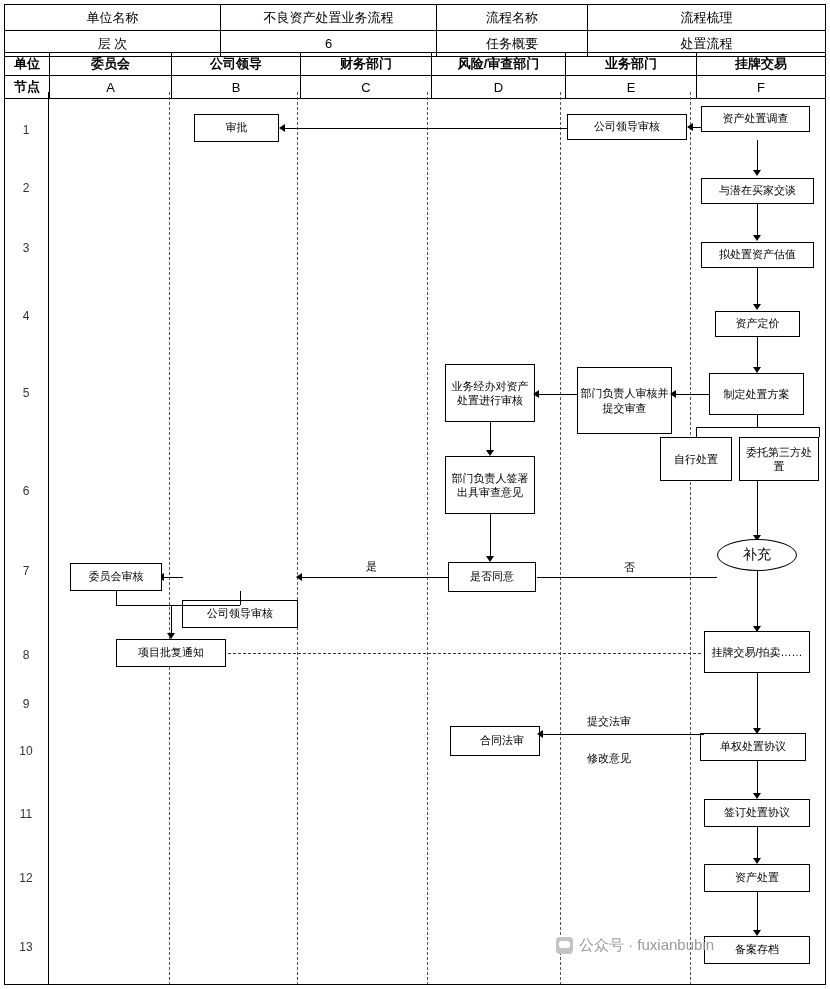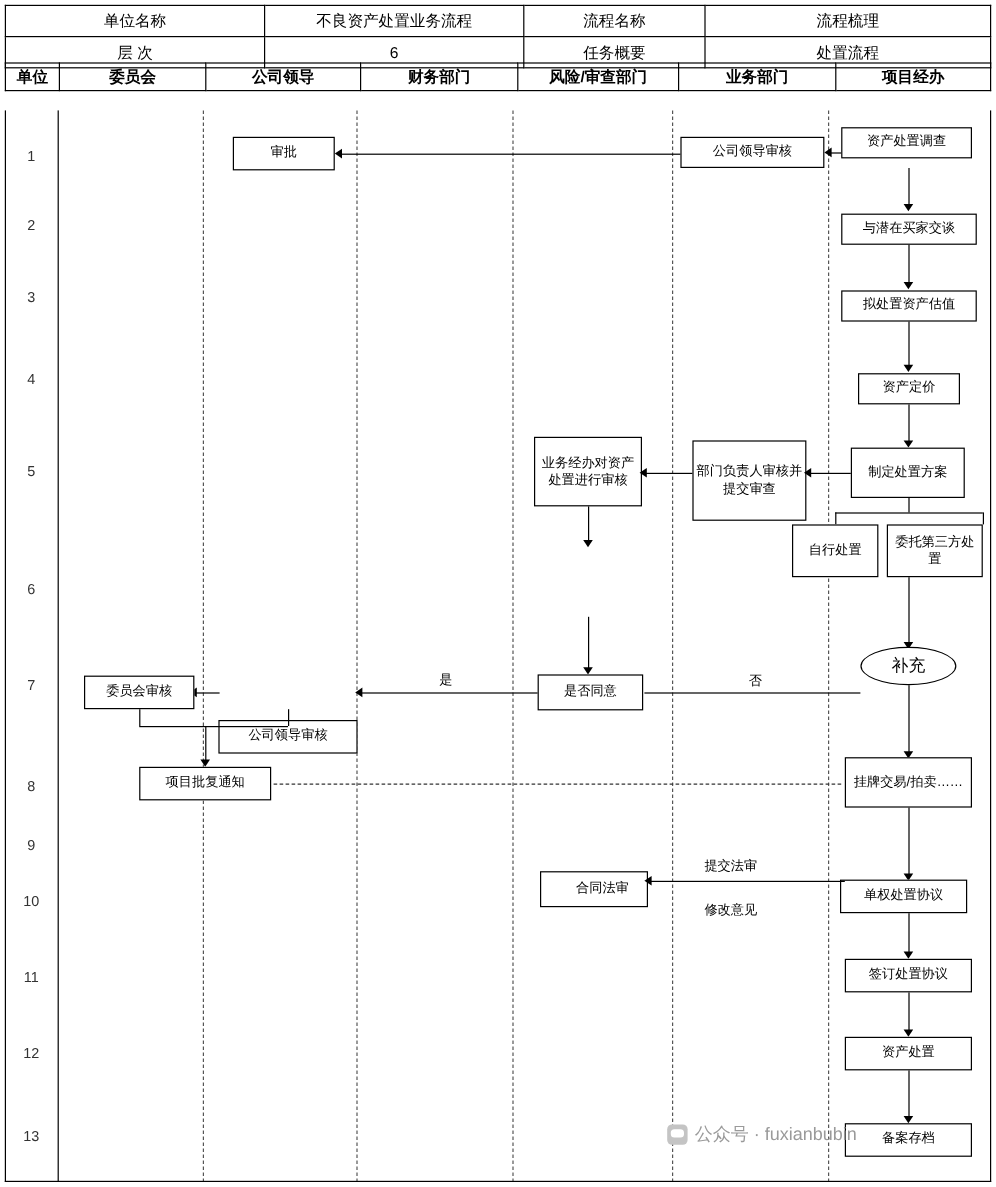--- a/index.html
+++ b/index.html
@@ -192,21 +192,30 @@
 
   <table class="hdr" id="col-table">
     <tbody>
         <tr>
       <td class="col-head" style="width:44px">单位</td>
       <td class="col-head" style="width:121px">委员会</td>
       <td class="col-head" style="width:128px">公司领导</td>
       <td class="col-head" style="width:130px">财务部门</td>
       <td class="col-head" style="width:133px">风险/审查部门</td>
       <td class="col-head" style="width:130px">业务部门</td>
-      <td class="col-head">项目经办</td>
+      <td class="col-head">挂牌交易</td>
+    </tr>
+    <tr>
+      <td class="col-head">节点</td>
+      <td class="col-letter">A</td>
+      <td class="col-letter">B</td>
+      <td class="col-letter">C</td>
+      <td class="col-letter">D</td>
+      <td class="col-letter">E</td>
+      <td class="col-letter">F</td>
     </tr>
   </tbody>
     </table>
 
   <div id="grid">
     <div class="vline outer-left"></div>
     <div class="vline solid" style="left:44px"></div>
     <div class="vline" style="left:165px"></div>
     <div class="vline" style="left:293px"></div>
     <div class="vline" style="left:423px"></div>
@@ -291,20 +300,21 @@
     <div class="box two-line" style="left:573px; top:275px; width:95px; height:67px;">部门负责人审核并提交审查</div>
     <div class="conn hconn" style="left:669px; top:302px; width:36px;"></div>
     <div class="arrow arrow-left" style="left:666px; top:298px;"></div>
 
     <div class="box two-line" style="left:441px; top:272px; width:90px; height:58px;">业务经办对资产处置进行审核</div>
     <div class="conn hconn" style="left:532px; top:302px; width:41px;"></div>
     <div class="arrow arrow-left" style="left:529px; top:298px;"></div>
 
     <div class="conn vconn" style="left:486px; top:330px; height:30px;"></div>
     <div class="arrow arrow-down" style="left:482px; top:358px;"></div>
+    <div class="box two-line" style="left:441px; top:364px; width:90px; height:58px;">部门负责人签署出具审查意见</div>
 
     <div class="conn vconn" style="left:486px; top:422px; height:44px;"></div>
     <div class="arrow arrow-down" style="left:482px; top:464px;"></div>
     <div class="box" style="left:444px; top:470px; width:88px; height:30px;">是否同意</div>
 
     <div class="conn hconn" style="left:533px; top:485px; width:180px;"></div>
     <div class="label" style="left:620px; top:468px;">否</div>
 
     <div class="conn hconn" style="left:297px; top:485px; width:147px;"></div>
     <div class="arrow arrow-left" style="left:292px; top:481px;"></div>

